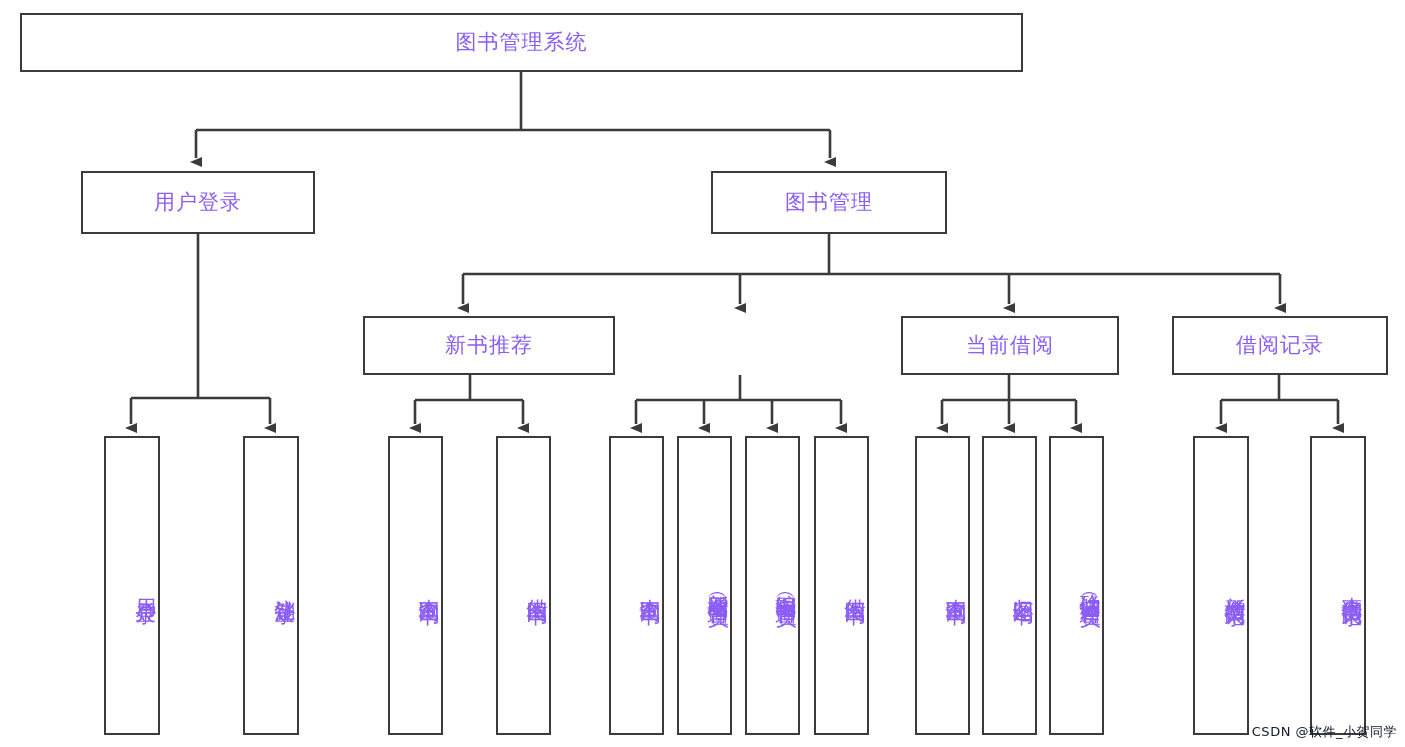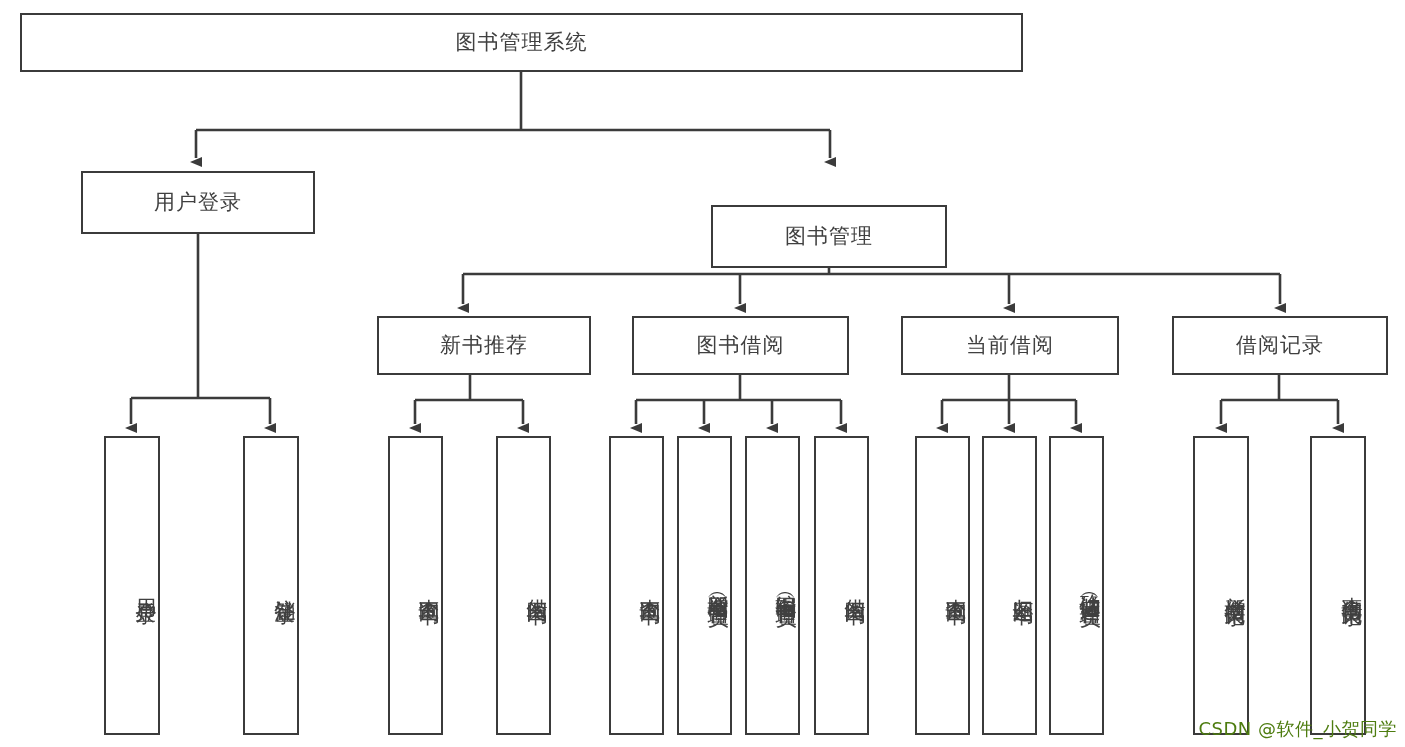--- a/index.html
+++ b/index.html
@@ -18,21 +18,21 @@
     overflow: hidden;
   }
   .node {
     position: absolute;
     box-sizing: border-box;
     background: #ffffff;
     border: 2px solid #3b3b3b;
     display: flex;
     align-items: center;
     justify-content: center;
-    color: #404040;
+    color: #8b5cf6;
     font-family: Liberation Serif, serif;
   }
   .node.horiz {
     font-size: 21px;
     line-height: 1.25;
     letter-spacing: 1px;
   }
   .node.vert {
     writing-mode: vertical-rl;
     text-orientation: upright;
@@ -55,22 +55,22 @@
     left: 0;
     top: 0;
     width: 1405px;
     height: 747px;
     pointer-events: none;
   }
   .watermark {
     position: absolute;
     right: 8px;
     bottom: 6px;
-    font-size: 18px;
-    color: #4d7c0f;
+    font-size: 13px;
+    color: #0f172a;
     letter-spacing: 0.5px;
     white-space: nowrap;
   }
 </style>
 </head>
 <body>
 
 <div id="canvas">
 
   <svg id="edges" viewBox="0 0 1405 747">
@@ -123,29 +123,26 @@
     </g>
   </svg>
 
   <div class="node horiz" style="left:20px; top:13px; width:1003px; height:59px;">
     <span>图书管理系统</span>
   </div>
 
   <div class="node horiz" style="left:81px; top:171px; width:234px; height:63px;">
     <span>用户登录</span>
   </div>
-  <div class="node horiz" style="left:711px; top:171px; width:236px; height:63px;margin-top:34px;">
+  <div class="node horiz" style="left:711px; top:171px; width:236px; height:63px;">
     <span>图书管理</span>
   </div>
 
-  <div class="node horiz" style="left:377px; top:316px; width:214px; height:59px;">
+  <div class="node horiz" style="left:363px; top:316px; width:252px; height:59px;">
     <span>新书推荐</span>
-  </div>
-  <div class="node horiz" style="left:632px; top:316px; width:217px; height:59px;">
-    <span>图书借阅</span>
   </div>
   <div class="node horiz" style="left:901px; top:316px; width:218px; height:59px;align-items:center;">
     <span>当前借阅</span>
   </div>
   <div class="node horiz" style="left:1172px; top:316px; width:216px; height:59px;justify-content:center;">
     <span>借阅记录</span>
   </div>
 
   <div class="node vert" style="left:104px; top:436px; width:56px; height:299px;">
     <span class="vlabel">用户登录</span>

